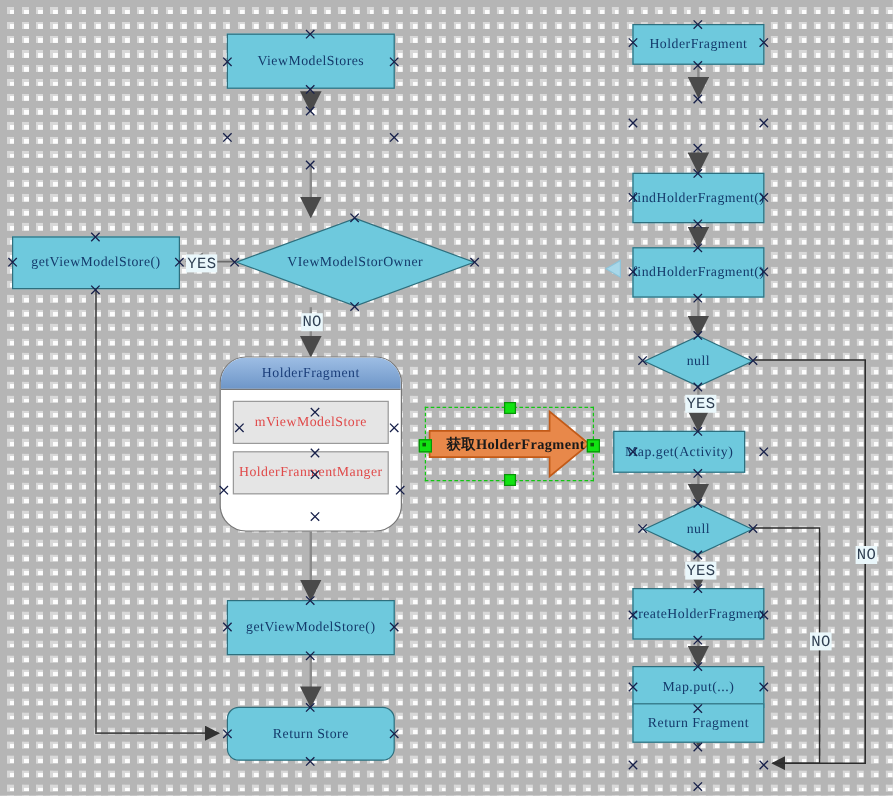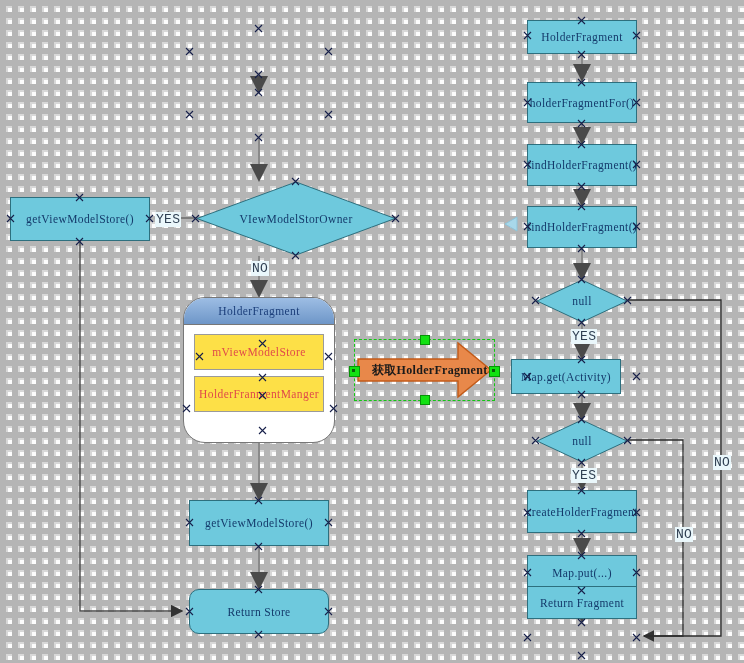--- a/index.html
+++ b/index.html
@@ -100,21 +100,21 @@
     border-bottom:1px solid #777;
     display:flex;align-items:center;justify-content:center;
     color:#1b3e7a;font-size:11.5px;letter-spacing:.4px;
     font-family:"Liberation Serif",serif;
   }
   .classbox-body{padding:9px 10px;display:flex;flex-direction:column;gap:6px;}
   .attr{
     box-sizing:border-box;
     height:36px;
     border:1px solid #9a9a9a;
-    background:#fde047;
+    background:#e5e5e5;
     display:flex;align-items:center;justify-content:center;
     color:#e04a4a;font-size:11.5px;letter-spacing:.4px;
     font-family:"Liberation Serif",serif;
   }
   
   .callout{position:absolute;}
   .callout-sel{
     position:absolute;left:0;top:0;width:100%;height:100%;
     border:1.5px dashed #12c712;box-sizing:border-box;
   }
@@ -174,20 +174,23 @@
 
     <line x1="582" y1="533" x2="582" y2="554" stroke="#8a8a8a" stroke-width="2" marker-end="url(#arrH)"></line>
 
     <line x1="582" y1="590" x2="582" y2="621" stroke="#8a8a8a" stroke-width="2" marker-end="url(#arrH)"></line>
 
     <path d="M628,300 L721,300 L721,636 L644,636" fill="none" stroke="#2c2c2c" stroke-width="1.3" marker-end="url(#arrHd)"></path>
 
     <path d="M628,440 L683,440 L683,636 L644,636" fill="none" stroke="#2c2c2c" stroke-width="1.3"></path>
   </svg>
 
+  <div class="node" style="left:189px;top:28px;width:140px;height:46px;">
+    <span>ViewModelStores</span>
+  </div>
 
 
   <div class="diamond-wrap" style="left:196px;top:181px;width:200px;height:75px;">
     <svg width="200" height="75">
       <polygon points="100,1 199,37.5 100,74 1,37.5" fill="#6ec9dd" stroke="#2d6f7e" stroke-width="1"></polygon>
     </svg>
     <div class="diamond-label">VIewModelStorOwner</div>
   </div>
 
   <div class="node" style="left:10px;top:197px;width:140px;height:44px;">
@@ -222,23 +225,20 @@
     <div class="handle" style="left:66px;top:-4px;"></div>
     <div class="handle" style="left:66px;bottom:-4px;"></div>
     <div class="handle-sq" style="left:-5px;top:27px;"></div>
     <div class="handle-sq" style="right:-5px;top:27px;"></div>
   </div>
 
   <div class="node" style="left:527px;top:20px;width:110px;height:34px;">
     <span>HolderFragment</span>
   </div>
 
-  <div class="node" style="left:527px;top:82px;width:110px;height:41px;">
-    <span>holderFragmentFor()</span>
-  </div>
 
   <div class="node" style="left:527px;top:144px;width:110px;height:42px;">
     <span>findHolderFragment()</span>
   </div>
 
   <div class="node" style="left:527px;top:206px;width:110px;height:42px;">
     <span>findHolderFragment()</span>
   </div>
 
   <svg width="16" height="20" class="marker-tri" style="position:absolute;left:503px;top:214px;">

